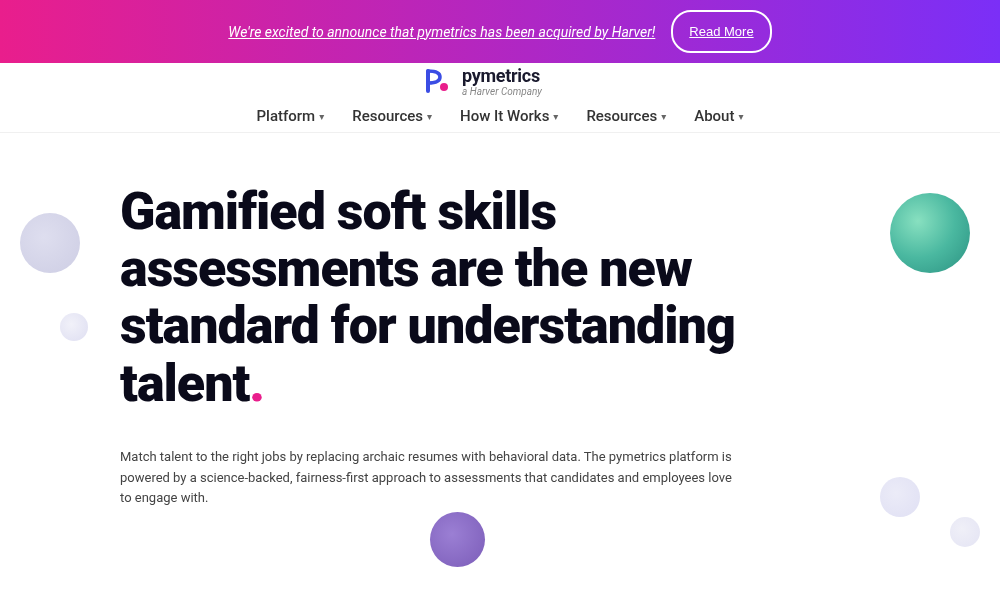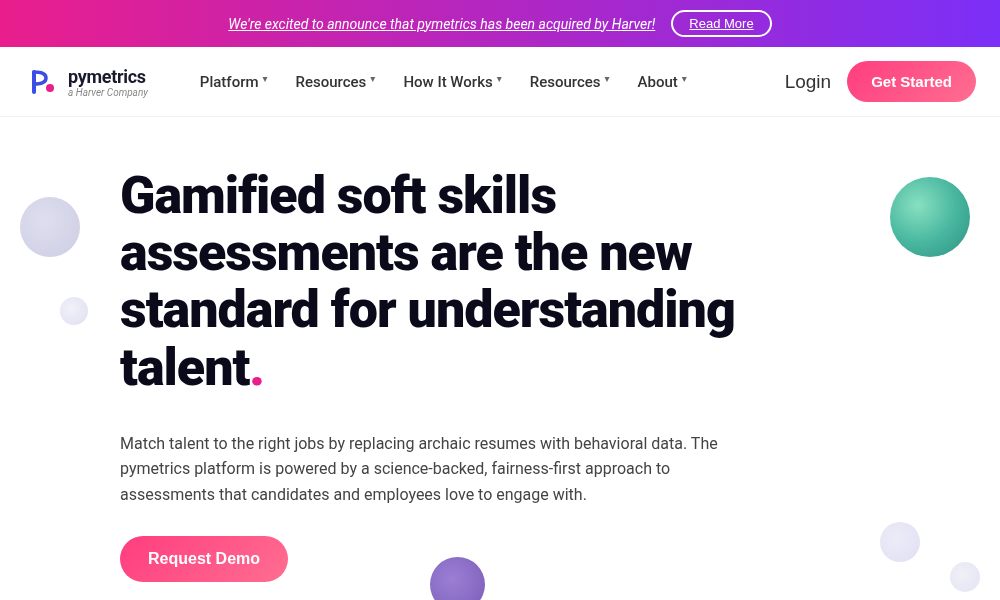--- a/index.html
+++ b/index.html
@@ -17,35 +17,36 @@
       justify-content: center;
       gap: 16px;
       font-style: italic;
       text-decoration: underline;
     }
     .read-more-btn {
       border: 2px solid white;
       background: transparent;
       color: white;
       border-radius: 20px;
-      padding: 4px 16px;
+      padding: 12px 16px;
       font-size: 13px;
       cursor: pointer;
       font-style: normal;
       white-space: nowrap;
     }
 
     
     header {
       display: flex;
       align-items: center;
       padding: 0 24px;
       height: 70px;
       border-bottom: 1px solid #f0f0f0;
       background: #fff;
+      flex-direction: column;
     }
     .logo-area {
       display: flex;
       align-items: center;
       gap: 8px;
       margin-right: 40px;
       text-decoration: none;
     }
     .logo-icon {
       width: 36px;
@@ -68,20 +69,21 @@
     }
 
     nav {
       display: flex;
       align-items: center;
       gap: 4px;
       flex: 1;
     }
     .nav-item {
       display: flex;
+      align-items: center;
       gap: 4px;
       padding: 8px 12px;
       font-size: 15px;
       color: #333;
       cursor: pointer;
       border-radius: 4px;
       font-weight: 500;
     }
     .nav-chevron {
       font-size: 10px;
@@ -132,21 +134,21 @@
       color: #0a0a1a;
       line-height: 1.1;
       letter-spacing: -1px;
       margin-bottom: 35px;
     }
     .hero-title .dot {
       color: #e91e8c;
     }
 
     .hero-subtitle {
-      font-size: 16px;
+      font-size: 13px;
       color: #444;
       line-height: 1.6;
       max-width: 620px;
       margin-bottom: 28px;
     }
 
     .request-demo-btn {
       background: linear-gradient(135deg, #ff3d7f, #ff6e91);
       color: white;
       border: none;
@@ -271,15 +273,14 @@
   <div class="orb orb-bottom-right"></div>
 
   <div class="hero-content">
     <h1 class="hero-title">
       <span>Gamified soft skills</span><br>
       <span>assessments are the new</span><br>
       <span>standard for understanding</span><br>
       <span>talent</span><span class="dot">.</span>
     </h1>
     <p class="hero-subtitle">Match talent to the right jobs by replacing archaic resumes with behavioral data. The pymetrics platform is powered by a science-backed, fairness-first approach to assessments that candidates and employees love to engage with.</p>
-    <button class="request-demo-btn">Request Demo</button>
   </div>
 </section>
 
 </body></html>

